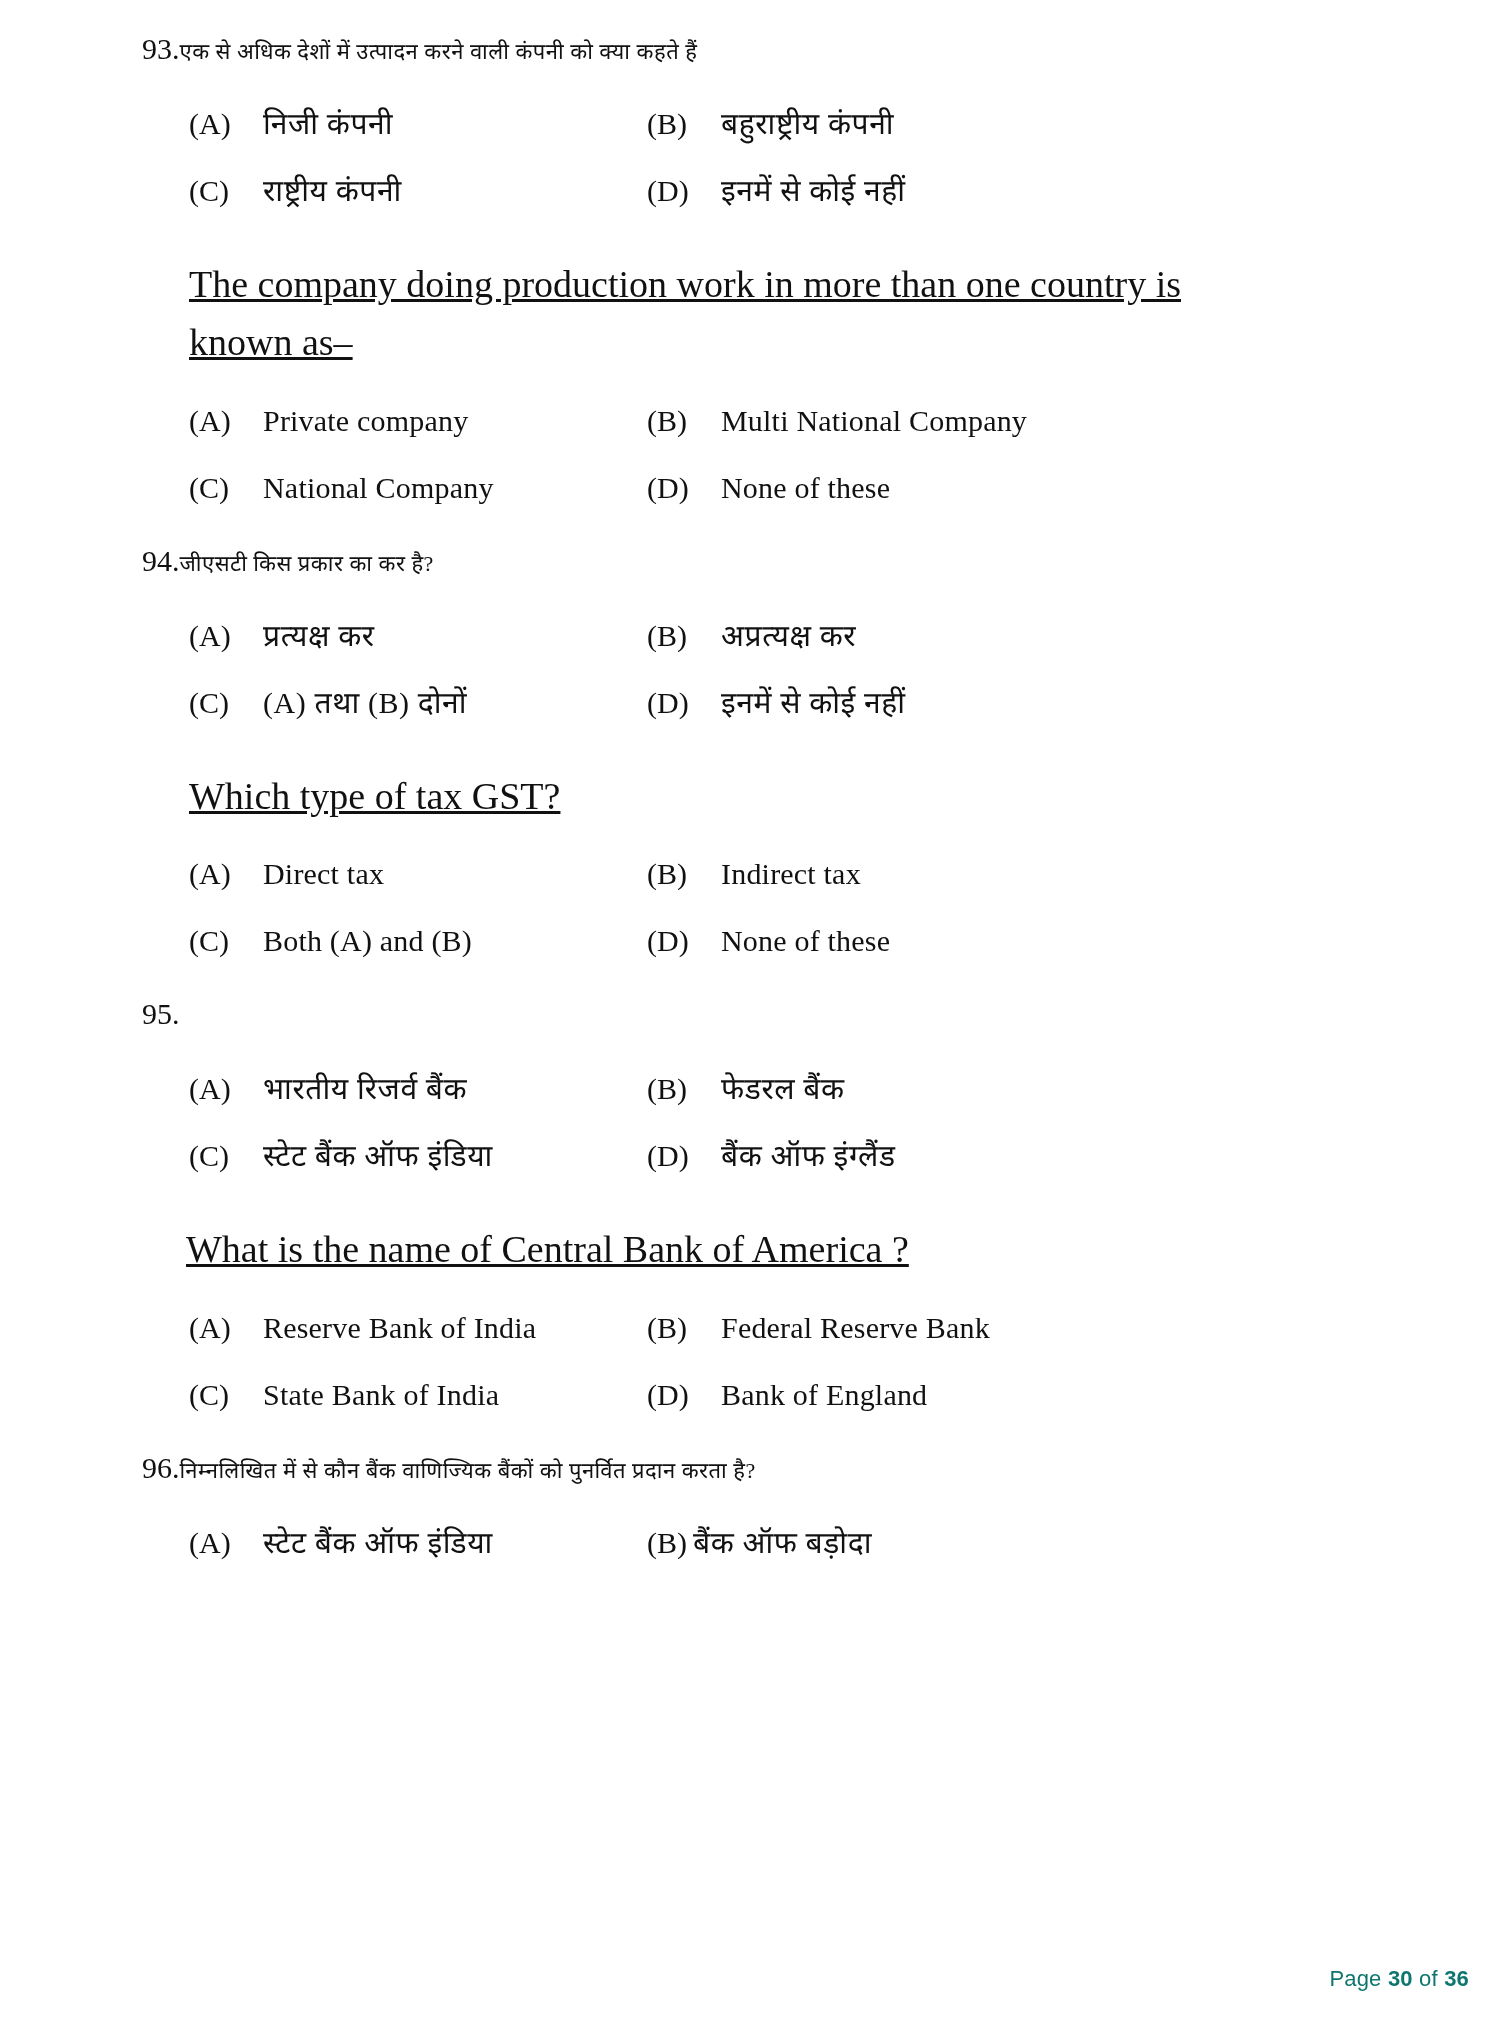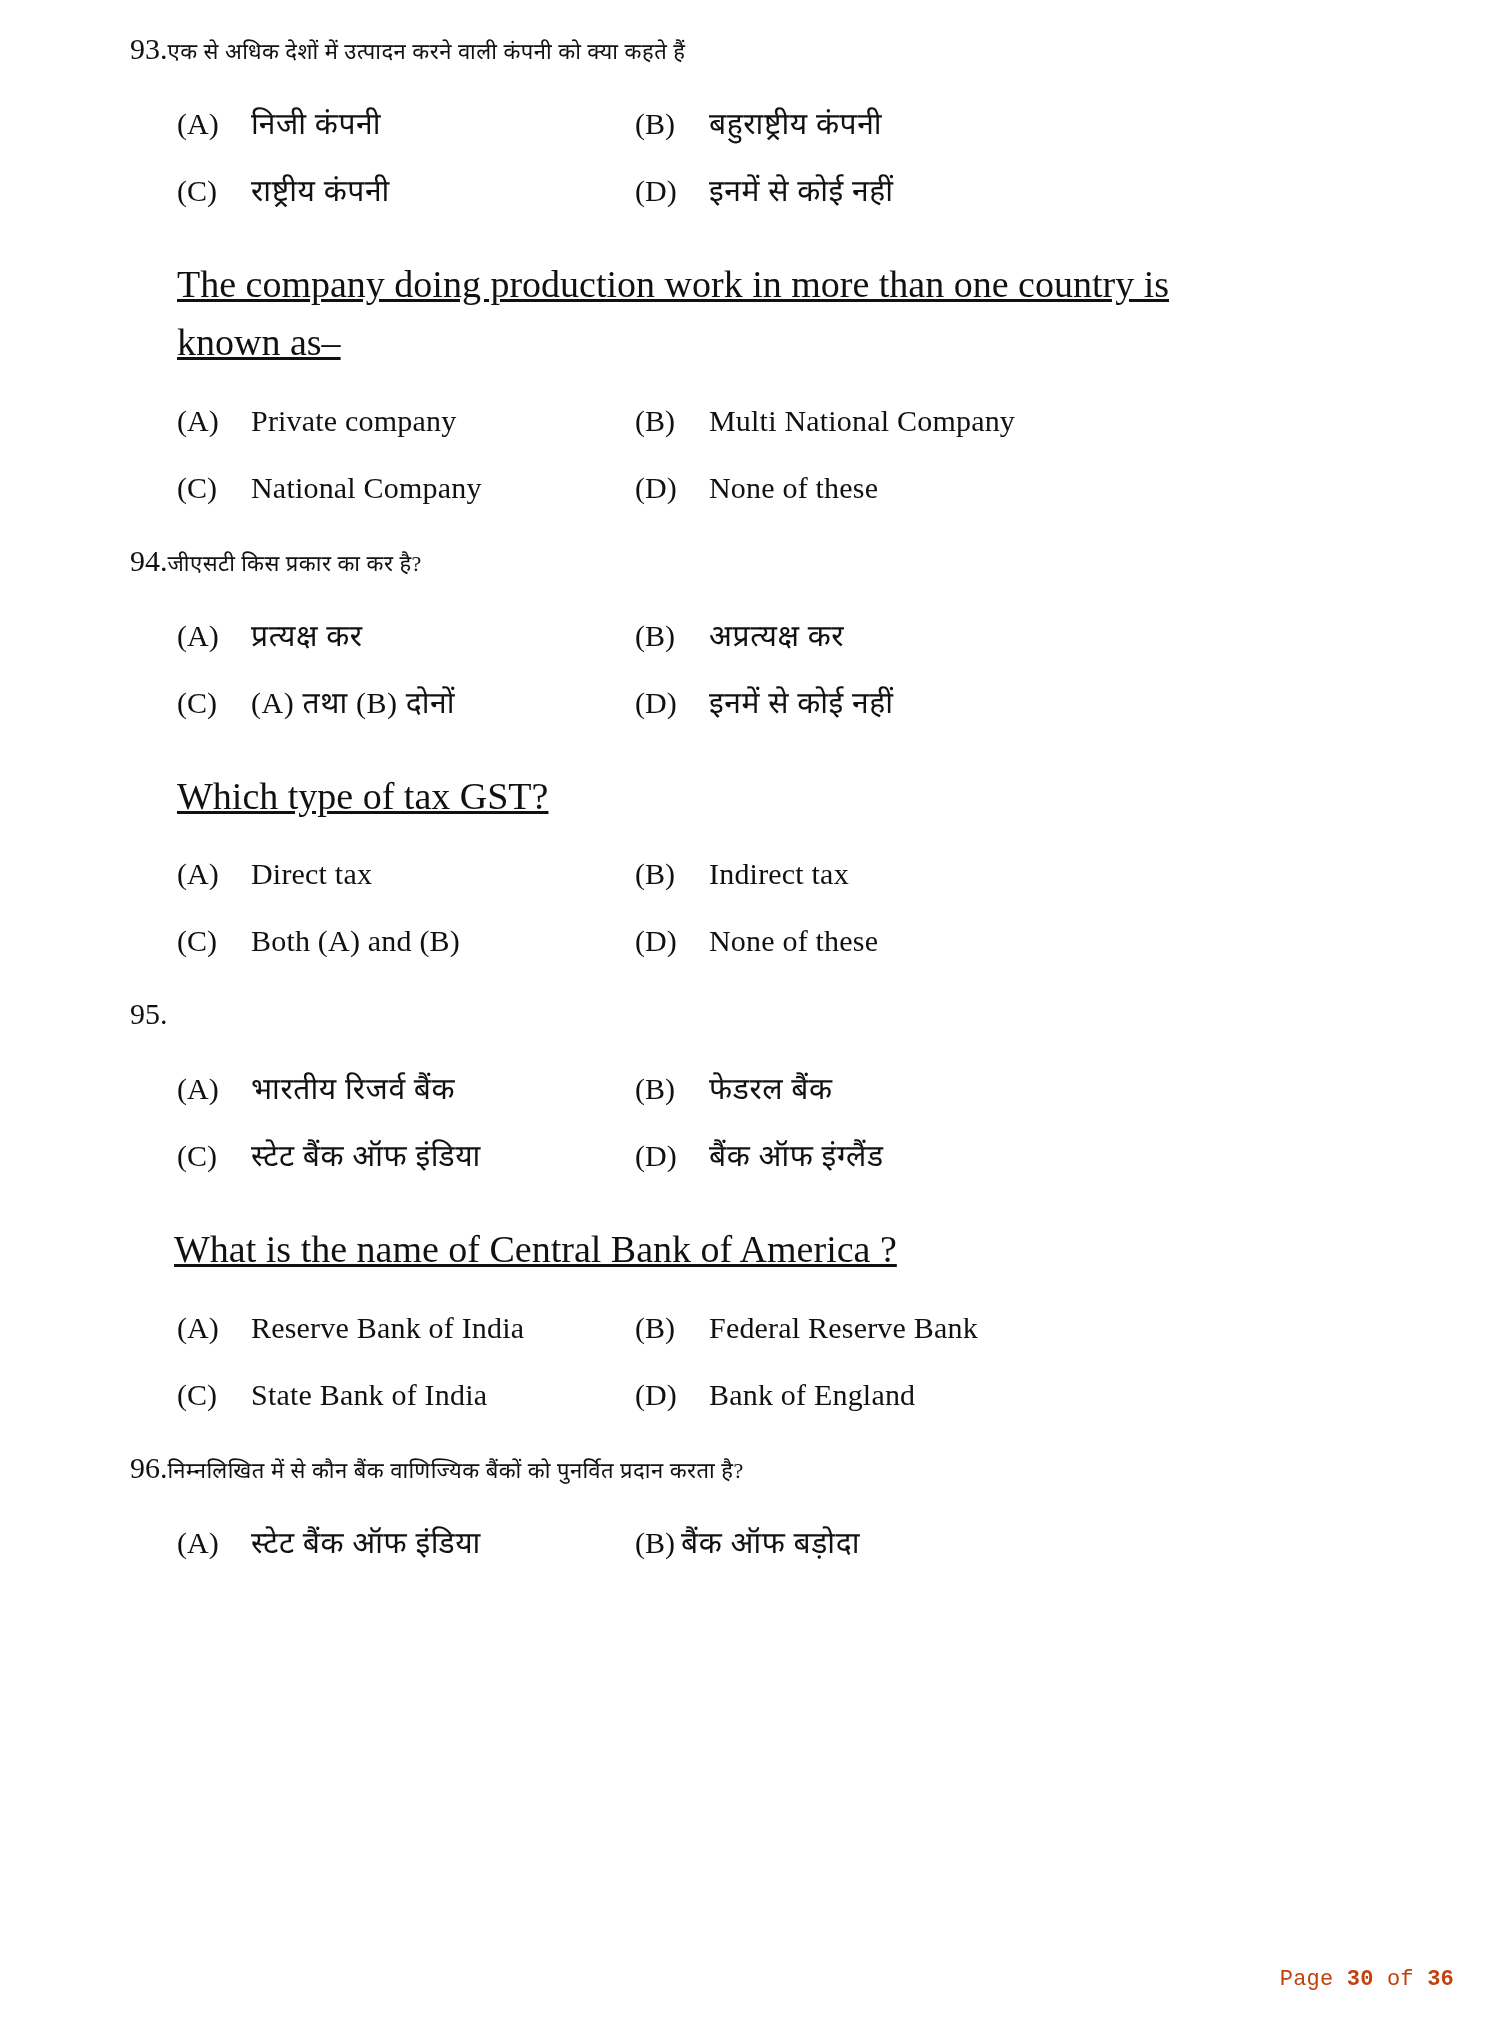--- a/index.html
+++ b/index.html
@@ -20,21 +20,21 @@
     position: absolute;
     left: 0;
     top: 0;
     width: 1505px;
     height: 2034px;
     background: #ffffff;
   }
 
   .content {
     position: absolute;
-    left: 130px;
+    left: 142px;
     top: 34px;
     width: 1230px;
   }
 
   
   .qblock {
     margin-bottom: 0;
   }
 
   .qline {
@@ -97,25 +97,25 @@
   }
 
   .sp-8  { height: 8px; }
   .sp-20 { height: 20px; }
   .sp-32 { height: 32px; }
   .sp-38 { height: 38px; }
 
   
   .footer {
     position: absolute;
-    right: 51px;
+    right: 36px;
     bottom: 42px;
-    font-family: Liberation Mono, monospace;
+    font-family: Liberation Sans, sans-serif;
     font-size: 22px;
-    color: #c2410c;
+    color: #0f766e;
     letter-spacing: 0.2px;
     white-space: nowrap;
   }
   .footer b { font-weight: 700; }
 </style>
 </head>
 <body>
 
 <div class="page">
 

